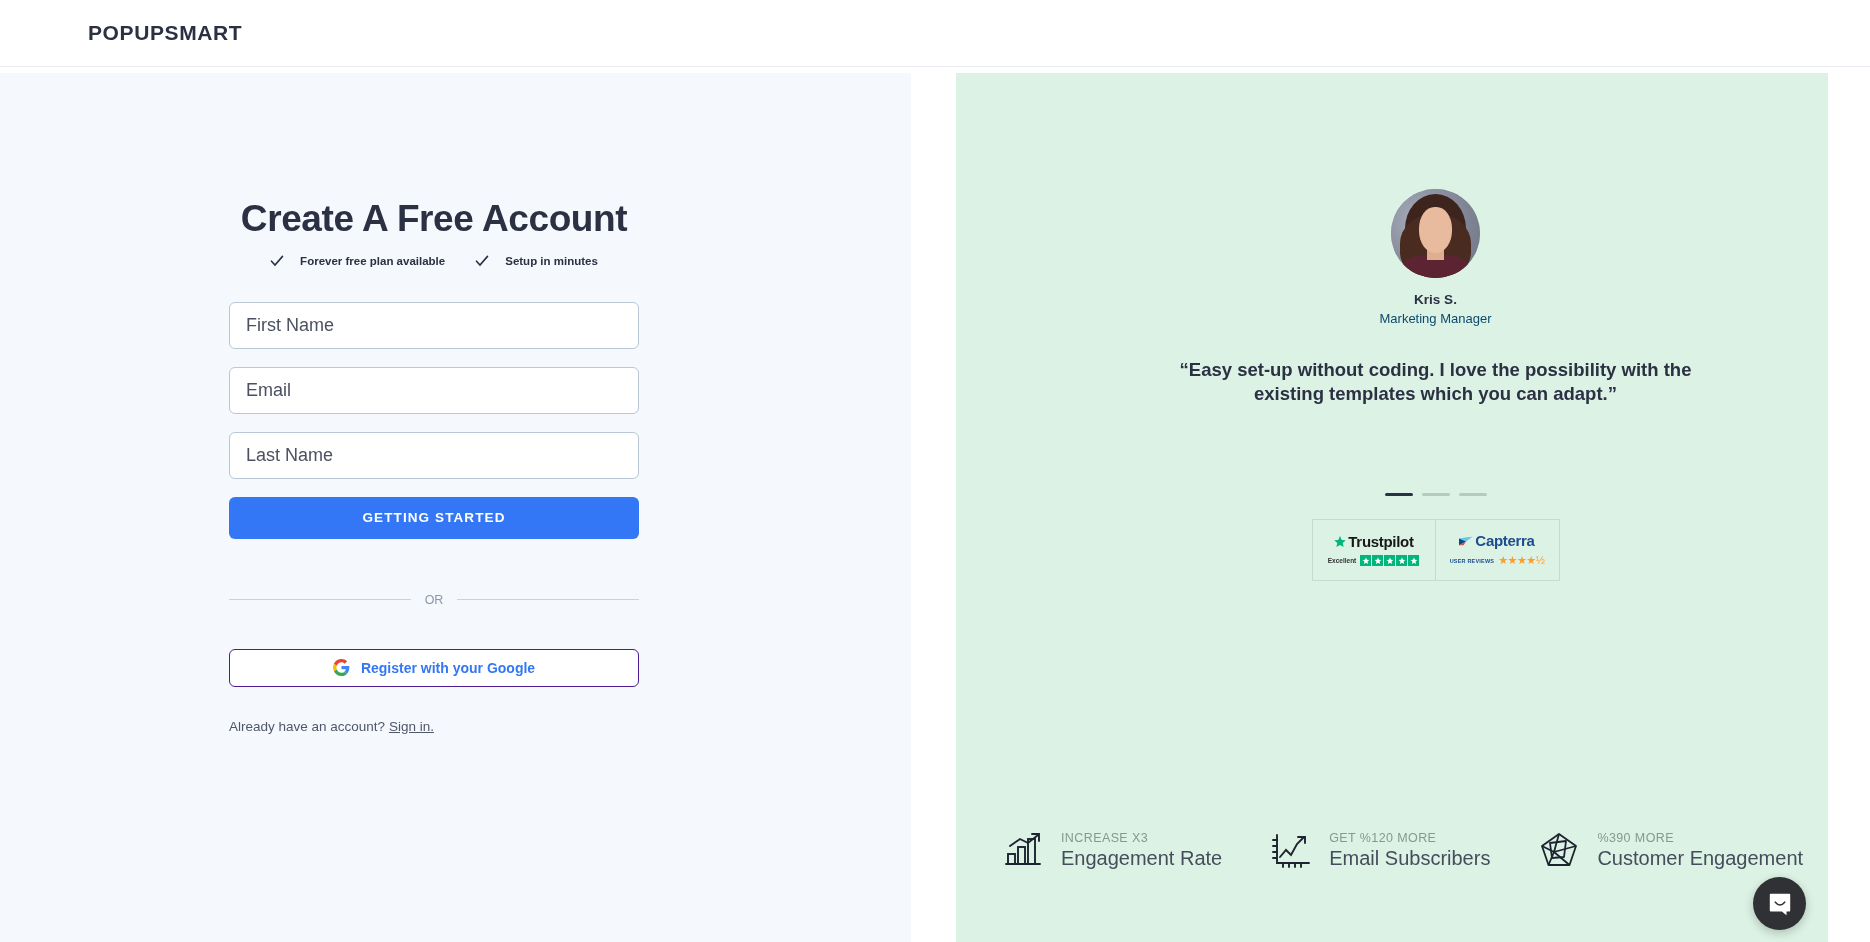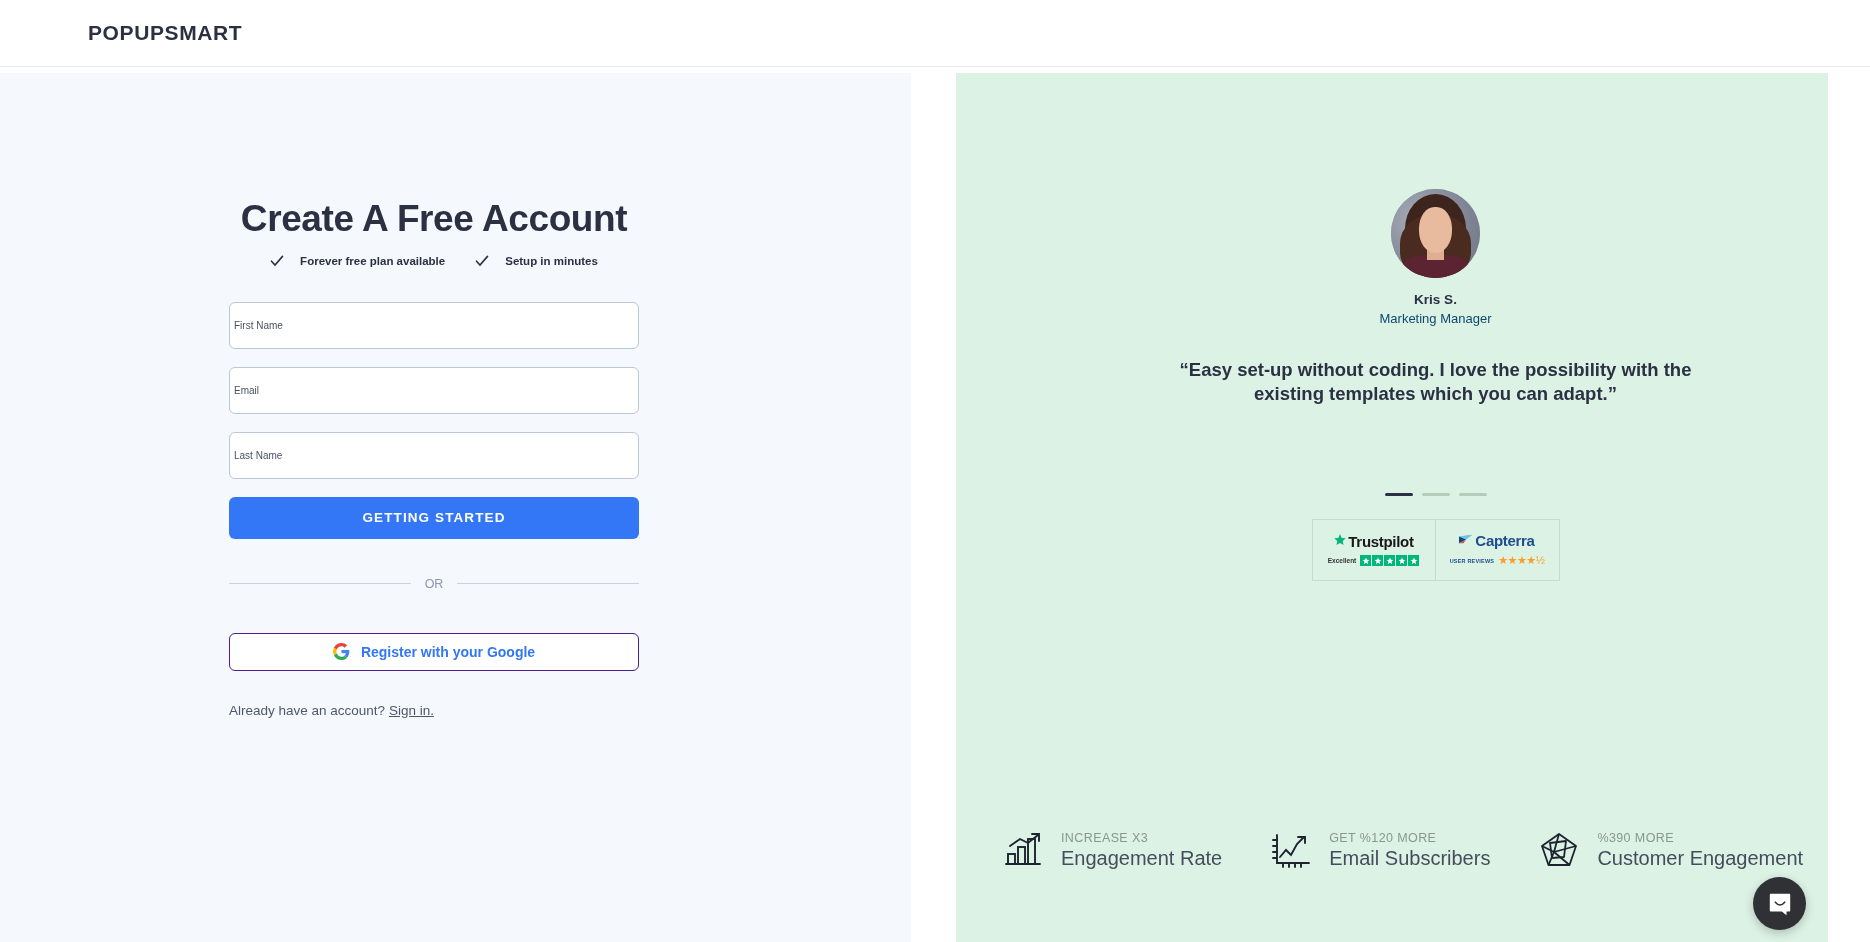--- a/index.html
+++ b/index.html
@@ -94,23 +94,23 @@
   }
   .check-ico { display: block; }
 
   .fields { margin-top: 34px; }
   .field {
     width: 410px;
     height: 47px;
     background: #ffffff;
     border: 1px solid #b9c7d6;
     border-radius: 6px;
-    padding: 0 4px;
+    padding: 0 16px;
     font-family: "Liberation Sans", sans-serif;
-    font-size: 10px;
+    font-size: 18px;
     color: #3a4252;
     margin-bottom: 18px;
     outline: none;
     display: block;
   }
   .field::placeholder { color: #4a5160; opacity: 1; }
 
   .cta {
     width: 410px;
     height: 42px;
@@ -124,21 +124,21 @@
     letter-spacing: 1.1px;
     cursor: pointer;
     margin-top: 4px;
     display: block;
   }
 
   .divider {
     display: flex;
     align-items: center;
     gap: 14px;
-    margin-top: 38px;
+    margin-top: 54px;
     color: #8d97a7;
     font-size: 12.5px;
   }
   .divider::before, .divider::after {
     content: "";
     flex: 1;
     height: 1px;
     background: #c9d3de;
   }
 
@@ -282,20 +282,21 @@
     display: flex;
     flex-direction: column;
     align-items: center;
     justify-content: center;
     background: transparent;
     cursor: pointer;
   }
   .badge-card + .badge-card { border-left: none; }
   .badge-top {
     display: flex;
+    align-items: center;
     gap: 1px;
   }
   .tp-name {
     font-size: 15px;
     font-weight: 700;
     color: #181818;
     letter-spacing: -0.3px;
   }
   .cap-name {
     font-size: 15px;

